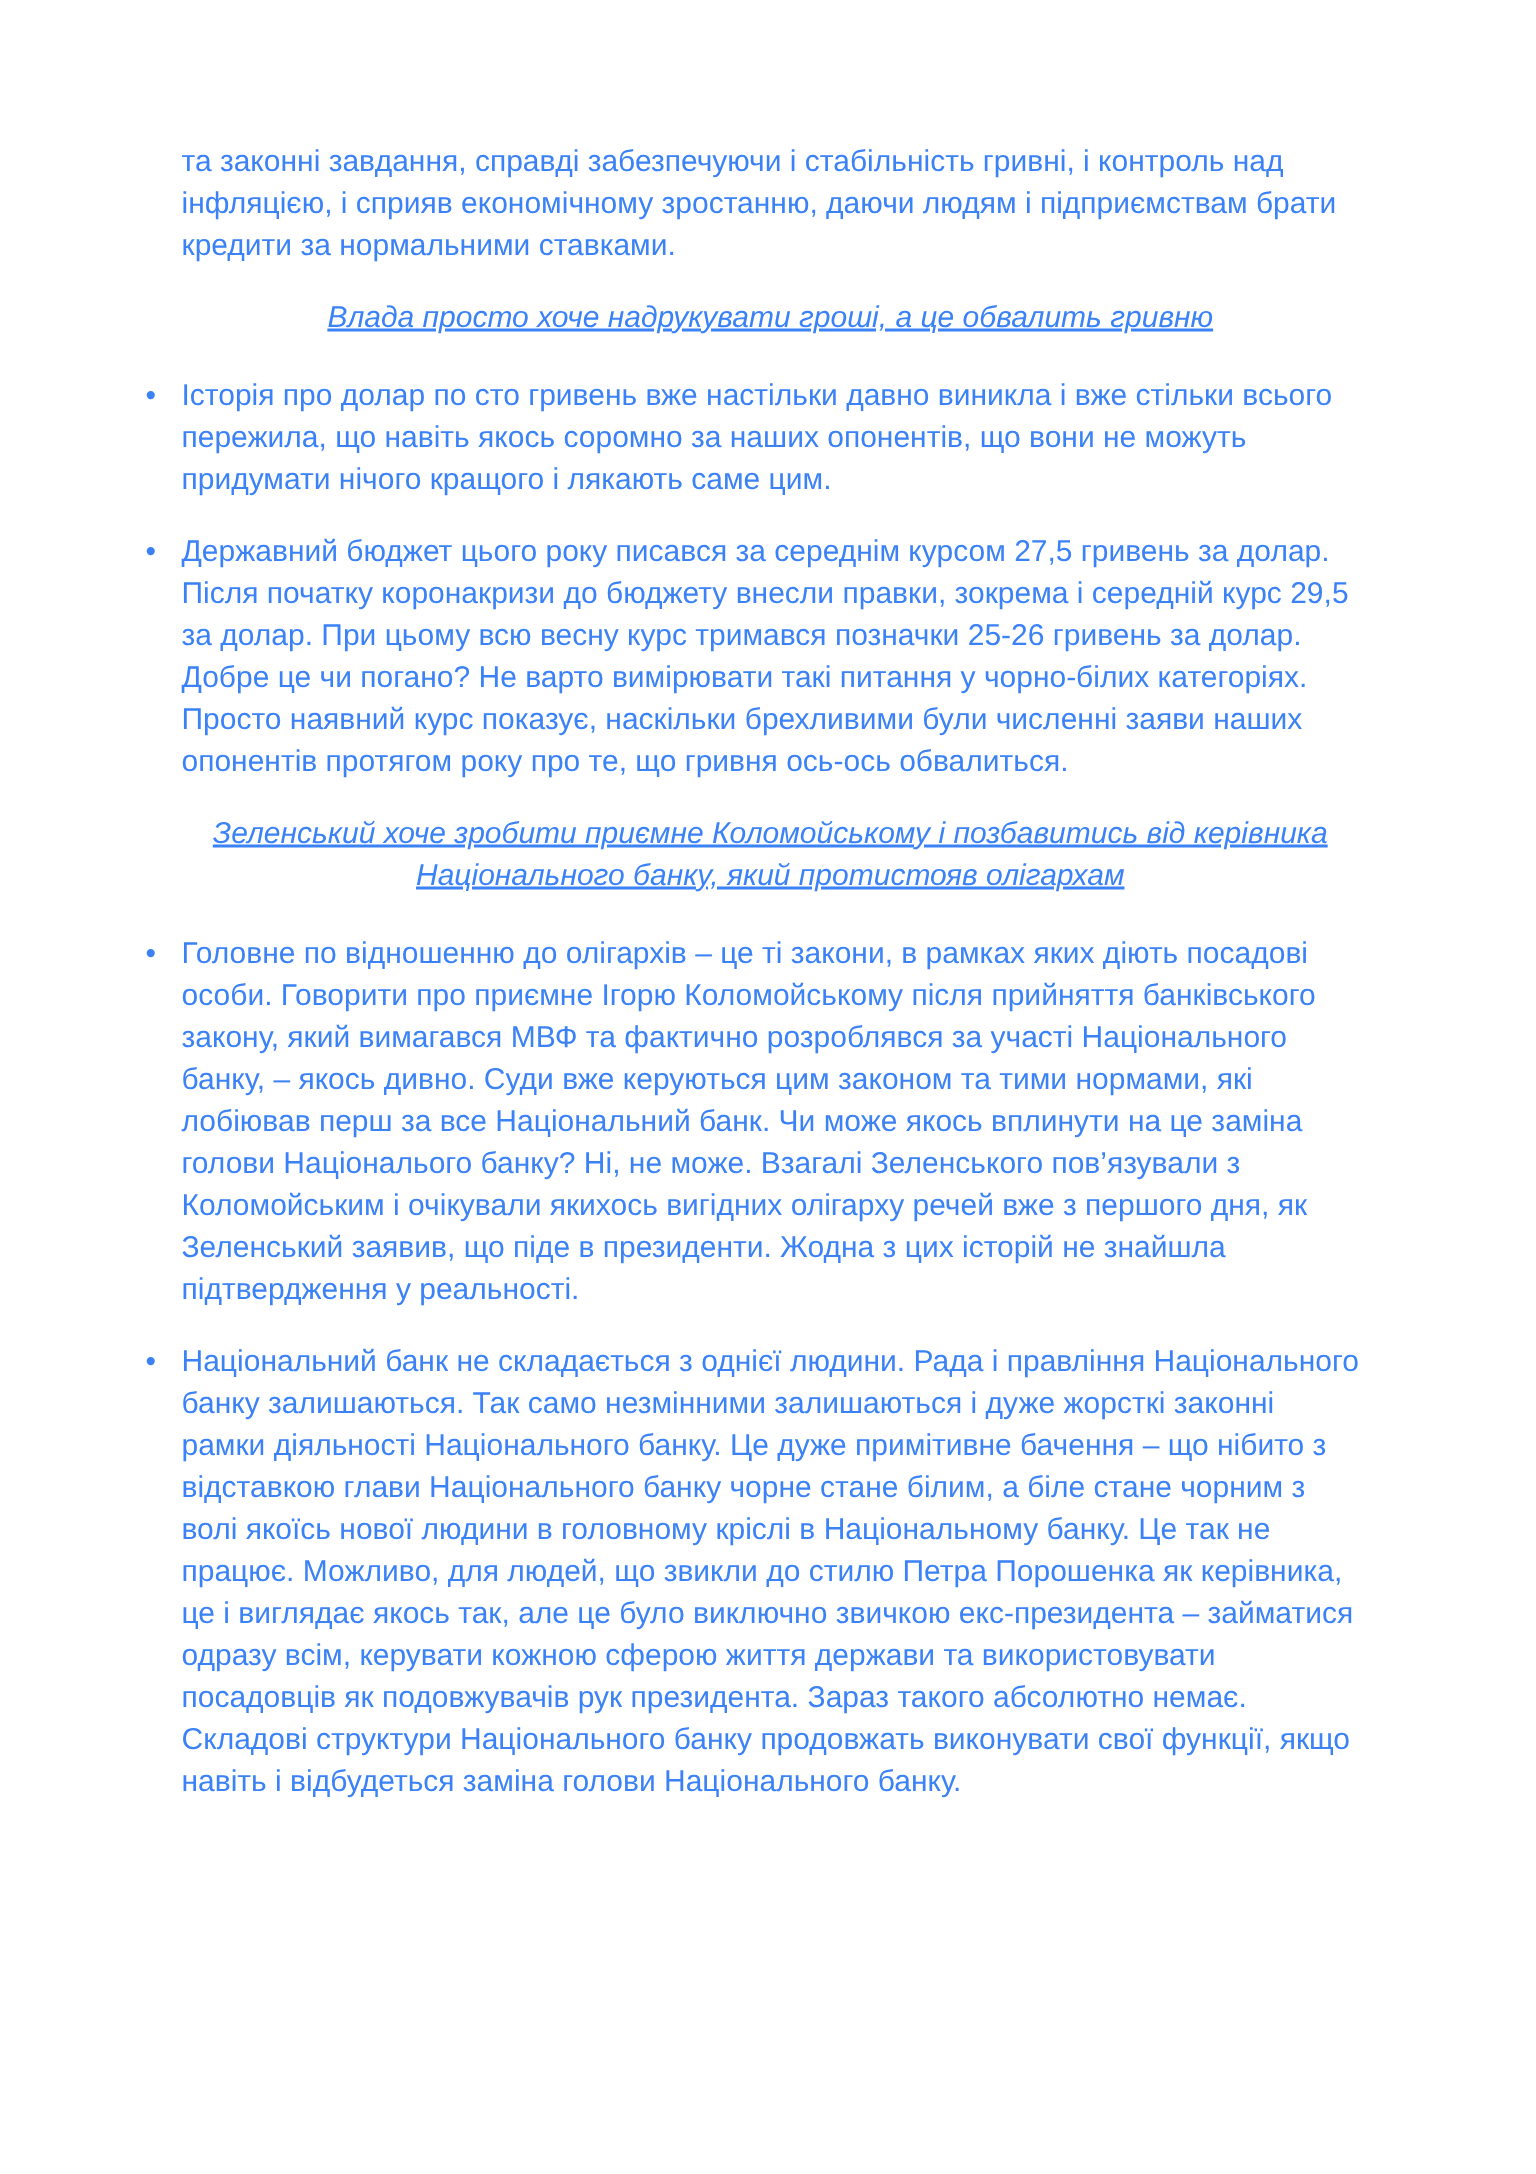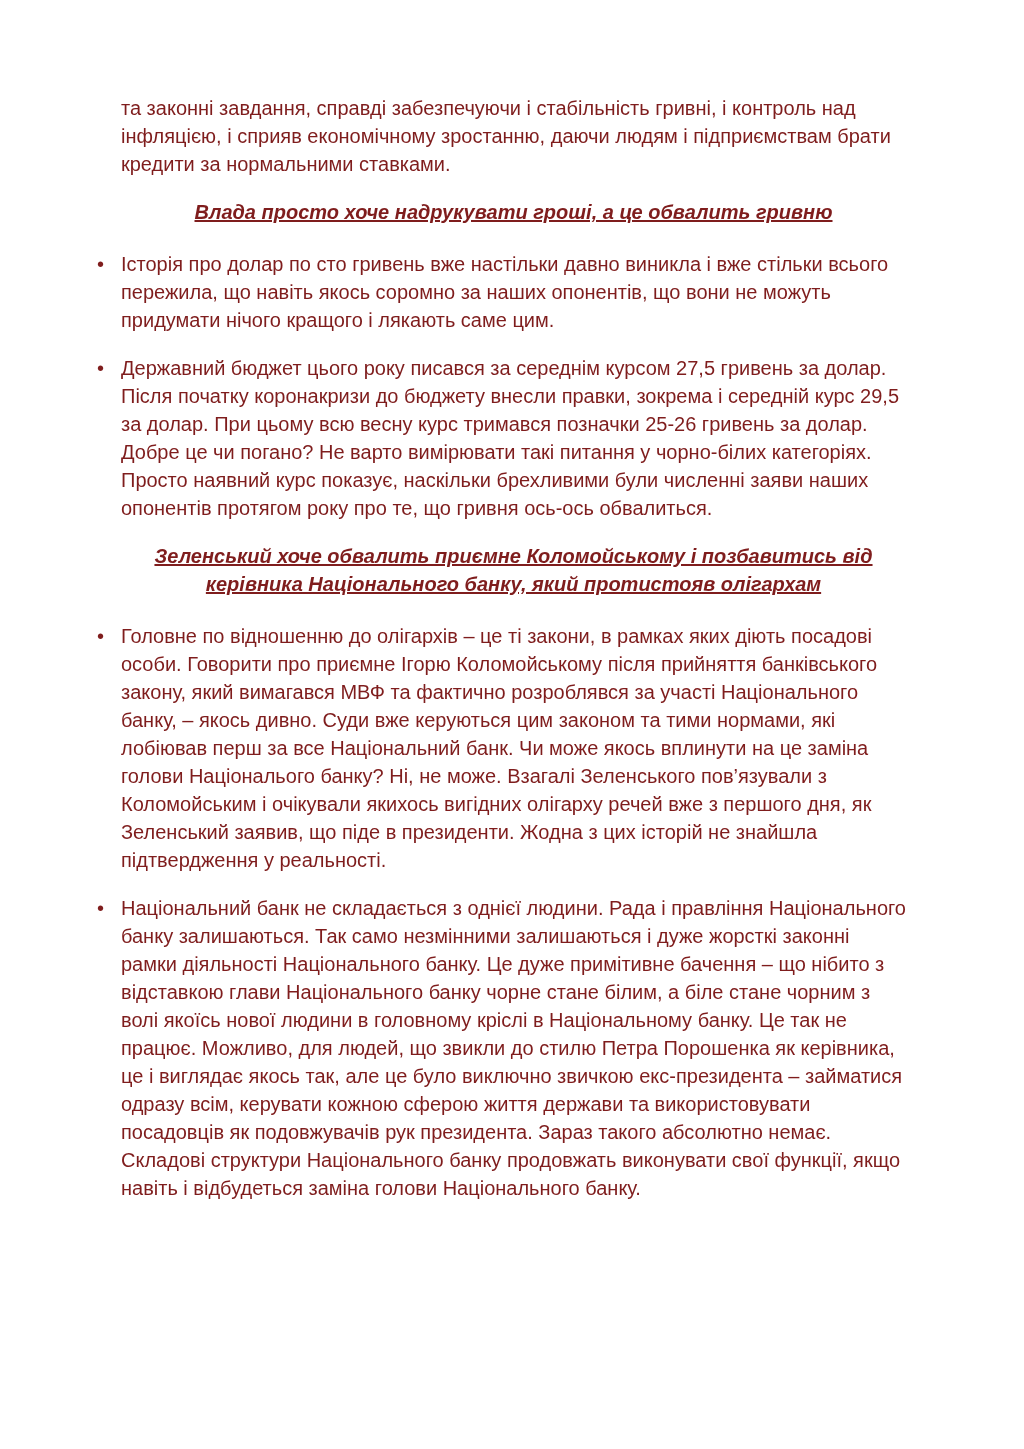--- a/index.html
+++ b/index.html
@@ -5,35 +5,35 @@
   html, body {
     margin: 0;
     padding: 0;
     background: #ffffff;
   }
   .page {
     position: relative;
     width: 1024px;
     height: 1449px;
     background: #ffffff;
-    color: #7f1d1d;
+    color: #3b82f6;
     font-family: "Liberation Sans", sans-serif;
     font-size: 20px;
     line-height: 28px;
     box-sizing: border-box;
     padding: 94px 118px 0 121px;
     overflow: hidden;
   }
   .para {
     margin: 0 0 20px 0;
     text-align: left;
   }
   .heading {
     font-size: 20px;
-    font-weight: bold;
+    font-weight: normal;
     font-style: italic;
     text-decoration: underline;
     text-align: center;
     margin: 14px 0 24px 0;
   }
   ul.bullets {
     list-style: none;
     margin: 0 0 20px 0;
     padding: 0;
   }
@@ -68,21 +68,21 @@
     <li>
       <span class="marker">•</span>
       <span>Історія про долар по сто гривень вже настільки давно виникла і вже стільки всього пережила, що навіть якось соромно за наших опонентів, що вони не можуть придумати нічого кращого і лякають саме цим.</span>
     </li>
     <li>
       <span class="marker">•</span>
       <span>Державний бюджет цього року писався за середнім курсом 27,5 гривень за долар. Після початку коронакризи до бюджету внесли правки, зокрема і середній курс 29,5 за долар. При цьому всю весну курс тримався позначки 25-26 гривень за долар. Добре це чи погано? Не варто вимірювати такі питання у чорно-білих категоріях. Просто наявний курс показує, наскільки брехливими були численні заяви наших опонентів протягом року про те, що гривня ось-ось обвалиться.</span>
     </li>
   </ul>
 
-  <h2 class="heading">Зеленський хоче обвалить приємне Коломойському і позбавитись від керівника Національного банку, який протистояв олігархам</h2>
+  <h2 class="heading">Зеленський хоче зробити приємне Коломойському і позбавитись від керівника Національного банку, який протистояв олігархам</h2>
 
   <ul class="bullets">
     <li>
       <span class="marker">•</span>
       <span>Головне по відношенню до олігархів – це ті закони, в рамках яких діють посадові особи. Говорити про приємне Ігорю Коломойському після прийняття банківського закону, який вимагався МВФ та фактично розроблявся за участі Національного банку, – якось дивно. Суди вже керуються цим законом та тими нормами, які лобіював перш за все Національний банк. Чи може якось вплинути на це заміна голови Національого банку? Ні, не може. Взагалі Зеленського пов’язували з Коломойським і очікували якихось вигідних олігарху речей вже з першого дня, як Зеленський заявив, що піде в президенти. Жодна з цих історій не знайшла підтвердження у реальності.</span>
     </li>
   </ul>
 
 
   <ul class="bullets">

